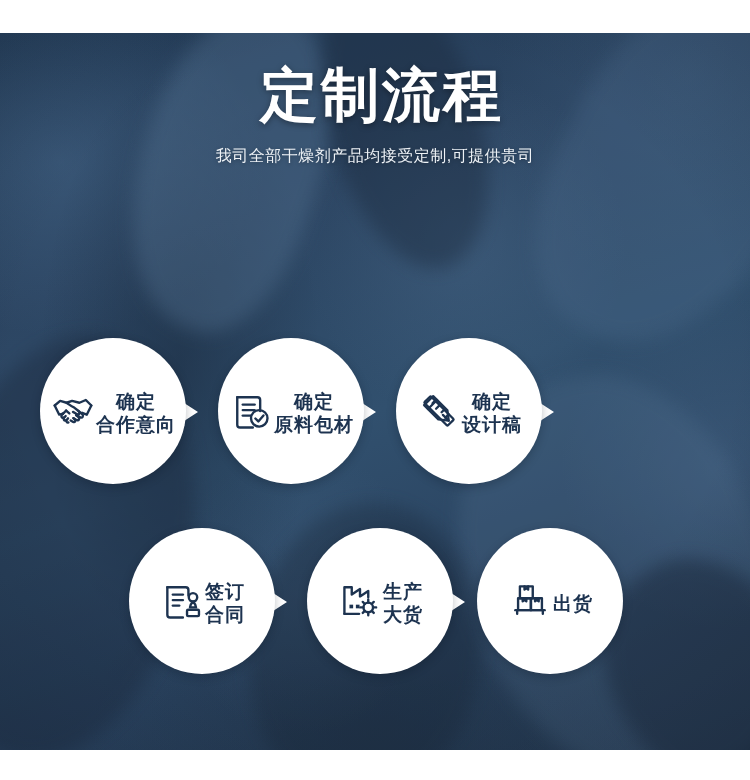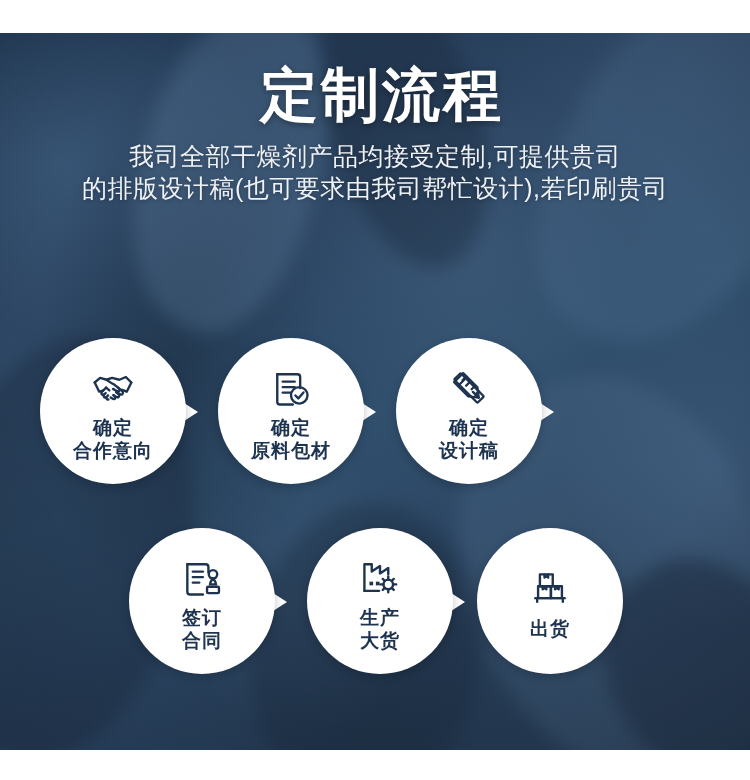--- a/index.html
+++ b/index.html
@@ -71,21 +71,21 @@
     z-index:5;
   }
   #page-title {
     font-size:58px; line-height:66px; font-weight:bold; color:#ffffff;
     letter-spacing:3px;
     text-shadow:0 2px 6px rgba(0,0,0,.35);
     padding-left:14px;
   }
   #subtitle {
     margin-top:12px;
-    font-size:25px; line-height:32px; color:#eef2f6;
+    font-size:16px; line-height:32px; color:#eef2f6;
     letter-spacing:.5px;
     text-shadow:0 1px 4px rgba(0,0,0,.3);
   }
   #subtitle div { white-space:nowrap; }
 
   
   .row { position:absolute; z-index:6; }
   #row1 { left:0; top:338px; width:750px; height:146px; }
   #row2 { left:0; top:528px; width:674px; height:146px; }
 
@@ -105,21 +105,21 @@
     position:absolute;
     left:124px; top:52px;
     width:34px; height:44px;
     background:#ffffff;
     clip-path:polygon(0% 0%, 100% 50%, 0% 100%, 26% 50%);
     filter:drop-shadow(0 2px 4px rgba(8,16,28,.18));
   }
 
   .bubble .inner {
     position:absolute; inset:0;
-    display:flex; flex-direction:column;
+    display:flex; flex-direction:row;
     align-items:center; justify-content:center;
     padding-top:4px;
   }
   .bubble .icon {
     width:46px; height:46px;
     display:flex; align-items:center; justify-content:center;
     margin-bottom:5px;
   }
   .bubble .icon svg { display:block; width:44px; height:44px; }
   .bubble .label {
@@ -148,21 +148,20 @@
     <div class="wedge w5"></div>
     <div class="wedge w6"></div>
     <div class="wedge w7"></div>
     <div class="bg-layer bg-vignette"></div>
   </div>
 
   <div id="head-block">
     <div id="page-title">定制流程</div>
     <div id="subtitle">
       <div>我司全部干燥剂产品均接受定制,可提供贵司</div>
-      <div>的排版设计稿(也可要求由我司帮忙设计),若印刷贵司</div>
     </div>
   </div>
 
   <div class="row" id="row1">
 
     <div class="bubble" style="left:40px">
       <div class="tail"></div>
       <div class="disc"></div>
       <div class="inner">
         <div class="icon">

